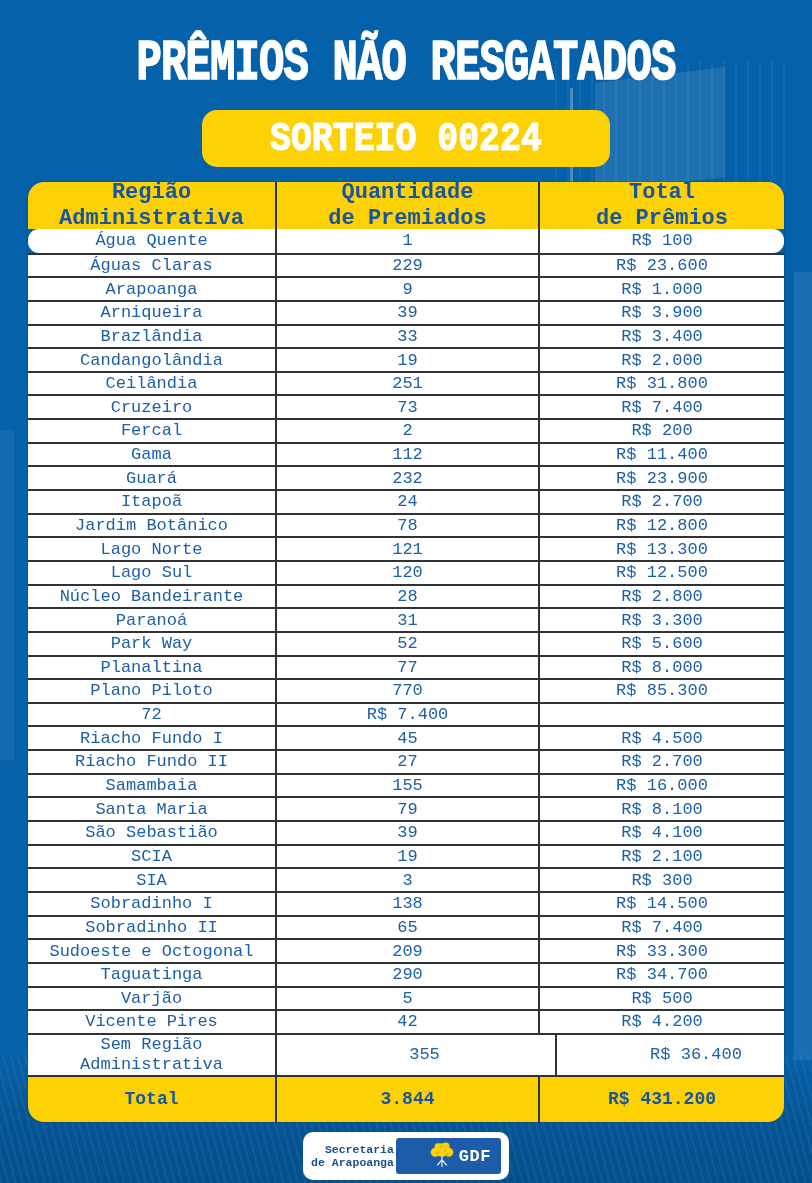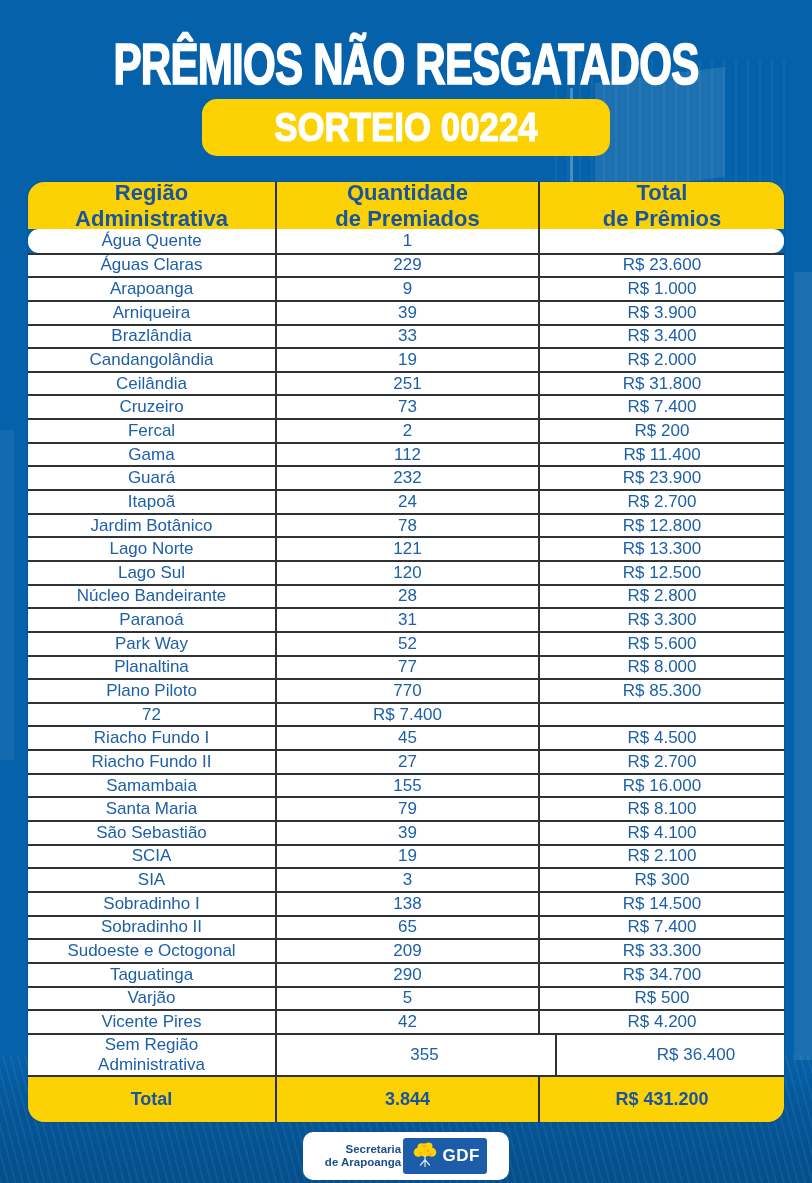--- a/index.html
+++ b/index.html
@@ -1,21 +1,21 @@
 <!DOCTYPE html>
 <html><head>
 <meta charset="utf-8">
 <style>
   html,body{margin:0;padding:0;}
   .canvas{
     position:relative;
     width:812px;height:1183px;
     background:#0561A9;
     overflow:hidden;
-    font-family:Liberation Sans, sans-serif;
+    font-family:Liberation Mono, monospace;
   }
   
   .bg-building{
     position:absolute;left:555px;top:60px;width:240px;height:130px;
     background:
       repeating-linear-gradient(90deg, rgba(255,255,255,0.14) 0 2px, rgba(255,255,255,0) 2px 12px);
     opacity:.35;
   }
   .bg-banner{
     position:absolute;left:595px;top:75px;width:130px;height:110px;
@@ -45,21 +45,21 @@
     position:absolute;top:30px;left:0;right:0;margin:0;
     text-align:center;
     color:#ffffff;
     font-size:54px;line-height:68px;font-weight:bold;
     letter-spacing:-1px;
     transform:scale(0.78,1.06);
     -webkit-text-stroke:1.6px #ffffff;
     white-space:nowrap;
   }
   .badge{
-    position:absolute;top:99px;left:50%;transform:translateX(-50%);
+    position:absolute;top:110px;left:50%;transform:translateX(-50%);
     width:408px;height:57px;
     background:#FCD205;border-radius:15px;
     display:flex;align-items:center;justify-content:center;
   }
   .badge span{
     color:#ffffff;font-size:41px;font-weight:bold;
     transform:scaleX(0.85);
     -webkit-text-stroke:1.2px #ffffff;
     letter-spacing:0px;white-space:nowrap;
   }
@@ -100,21 +100,21 @@
     position:absolute;top:1132px;left:50%;transform:translateX(-50%);
     width:206px;height:48px;background:#ffffff;border-radius:10px;
     display:flex;align-items:center;justify-content:center;gap:2px;
   }
   .org-name{
     color:#1B4F8C;font-size:11.5px;font-weight:bold;
     text-align:right;line-height:1.15;
   }
   .gdf-box{
     width:84px;height:36px;background:#1D5CA8;border-radius:3px;
-    display:flex;align-items:center;justify-content:center;gap:2px;
+    display:flex;align-items:center;justify-content:center;gap:2px;padding-left:21px;
   }
   .gdf-text{
     color:#ffffff;font-size:17px;font-weight:bold;letter-spacing:.5px;
   }
 </style>
 </head>
 <body>
 
 <div class="canvas">
 
@@ -136,20 +136,21 @@
 Administrativa</div>
       <div class="cell">Quantidade
 de Premiados</div>
       <div class="cell">Total
 de Prêmios</div>
     </div>
     <div id="table-body">
   <div class="t-row t-body">
     <div class="cell">Água Quente</div>
     <div class="cell">1</div>
+    <div class="cell">R$ 100</div>
   </div>
 
   <div class="t-row t-body">
     <div class="cell">Águas Claras</div>
     <div class="cell">229</div>
     <div class="cell">R$ 23.600</div>
   </div>
 
   <div class="t-row t-body">
     <div class="cell">Arapoanga</div>

